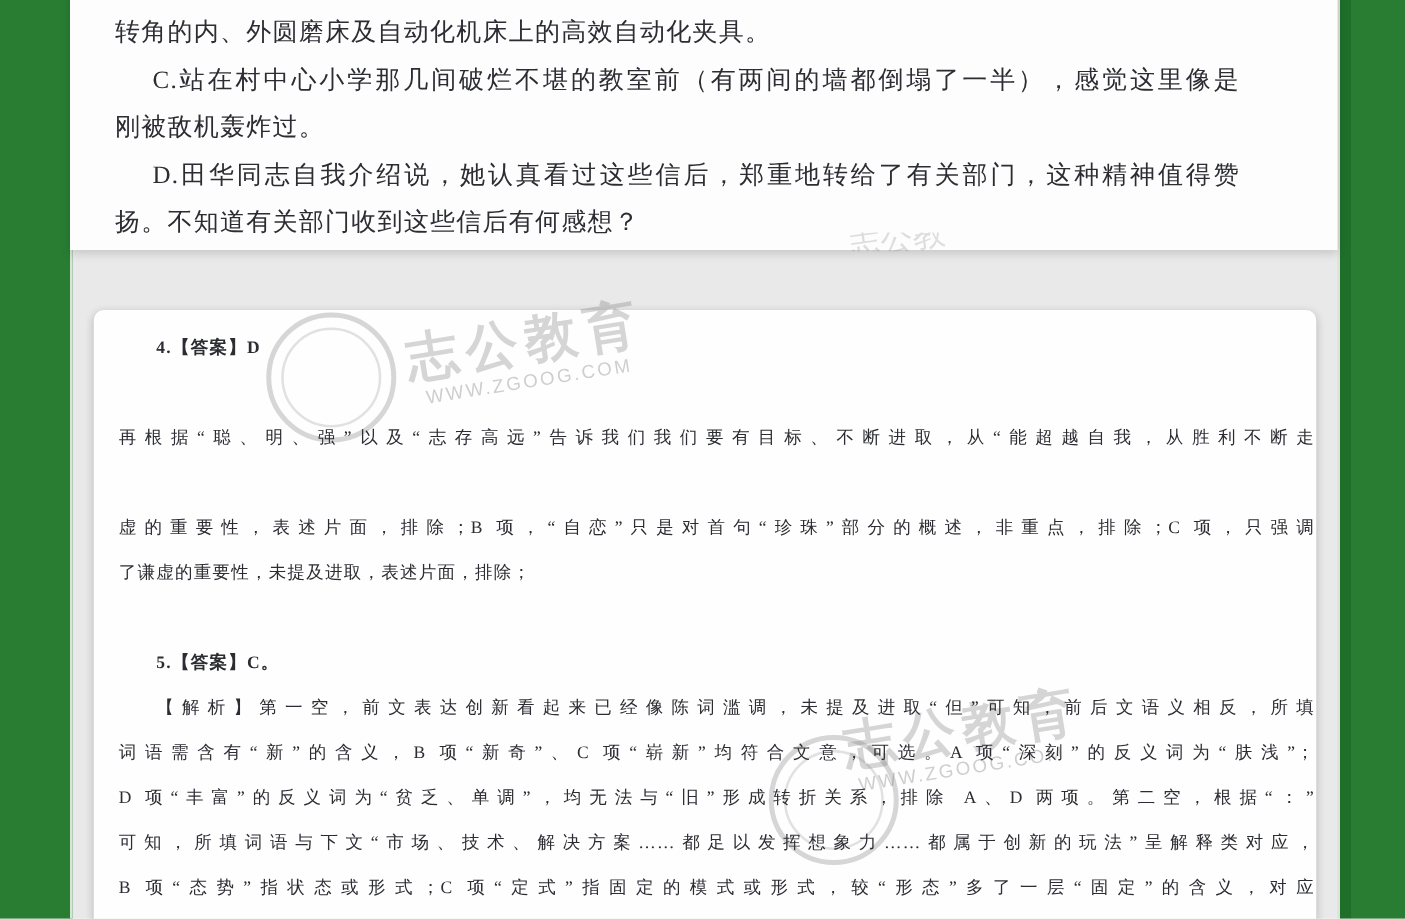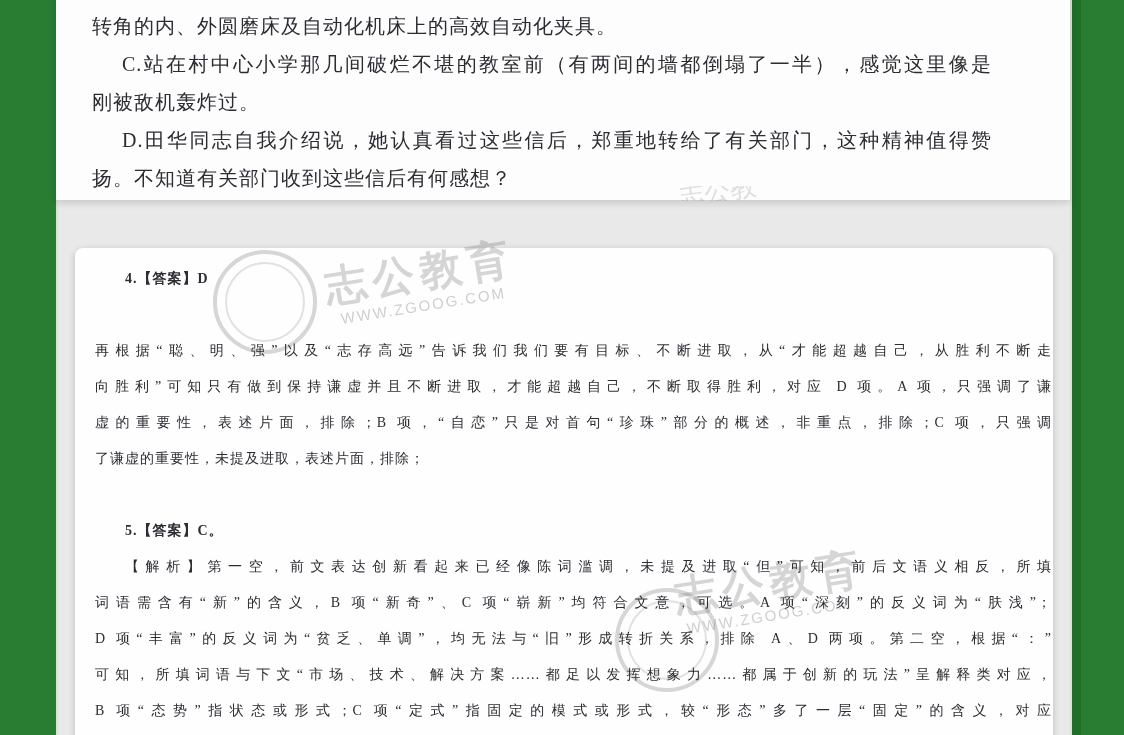--- a/index.html
+++ b/index.html
@@ -89,22 +89,21 @@
     <div class="wm wm-brand" style="left:250px; top:12px;">志公教育</div>
     <div class="wm wm-url" style="left:266px; top:62px;">WWW.ZGOOG.COM</div>
 
     <div class="wm wm-seal" style="left:540px; top:340px;">
       <div class="inner"></div>
     </div>
     <div class="wm wm-brand" style="left:600px; top:322px;">志公教育</div>
     <div class="wm wm-url" style="left:612px; top:372px;">WWW.ZGOOG.COM</div>
 
     <div class="line ind b" style="top:17px">4.【答案】D</div>
-    <div class="line full" style="top:89px">再根据“聪、明、强”以及“志存高远”告诉我们我们要有目标、不断进取，从“才能超越自己，从胜利不断走</div>
-    <div class="line full" style="top:125px">向胜利”可知只有做到保持谦虚并且不断进取，才能超越自己，不断取得胜利，对应 D 项。A 项，只强调了谦</div>
+    <div class="line full" style="top:89px">再根据“聪、明、强”以及“志存高远”告诉我们我们要有目标、不断进取，从“能超越自我，从胜利不断走</div>
     <div class="line full" style="top:161px">虚的重要性，表述片面，排除；B 项，“自恋”只是对首句“珍珠”部分的概述，非重点，排除；C 项，只强调</div>
     <div class="line" style="top:197px">了谦虚的重要性，未提及进取，表述片面，排除；</div>
     <div class="line ind b" style="top:269px">5.【答案】C。</div>
     <div class="line ind full" style="top:305px">【解析】第一空，前文表达创新看起来已经像陈词滥调，未提及进取“但”可知，前后文语义相反，所填</div>
     <div class="line full" style="top:341px">词语需含有“新”的含义，B 项“新奇”、C 项“崭新”均符合文意，可选。A 项“深刻”的反义词为“肤浅”；</div>
     <div class="line full" style="top:377px">D 项“丰富”的反义词为“贫乏、单调”，均无法与“旧”形成转折关系，排除 A、D 两项。第二空，根据“：”</div>
     <div class="line full" style="top:413px">可知，所填词语与下文“市场、技术、解决方案……都足以发挥想象力……都属于创新的玩法”呈解释类对应，</div>
     <div class="line full" style="top:449px">B 项“态势”指状态或形式；C 项“定式”指固定的模式或形式，较“形态”多了一层“固定”的含义，对应</div>
   </div>
 

